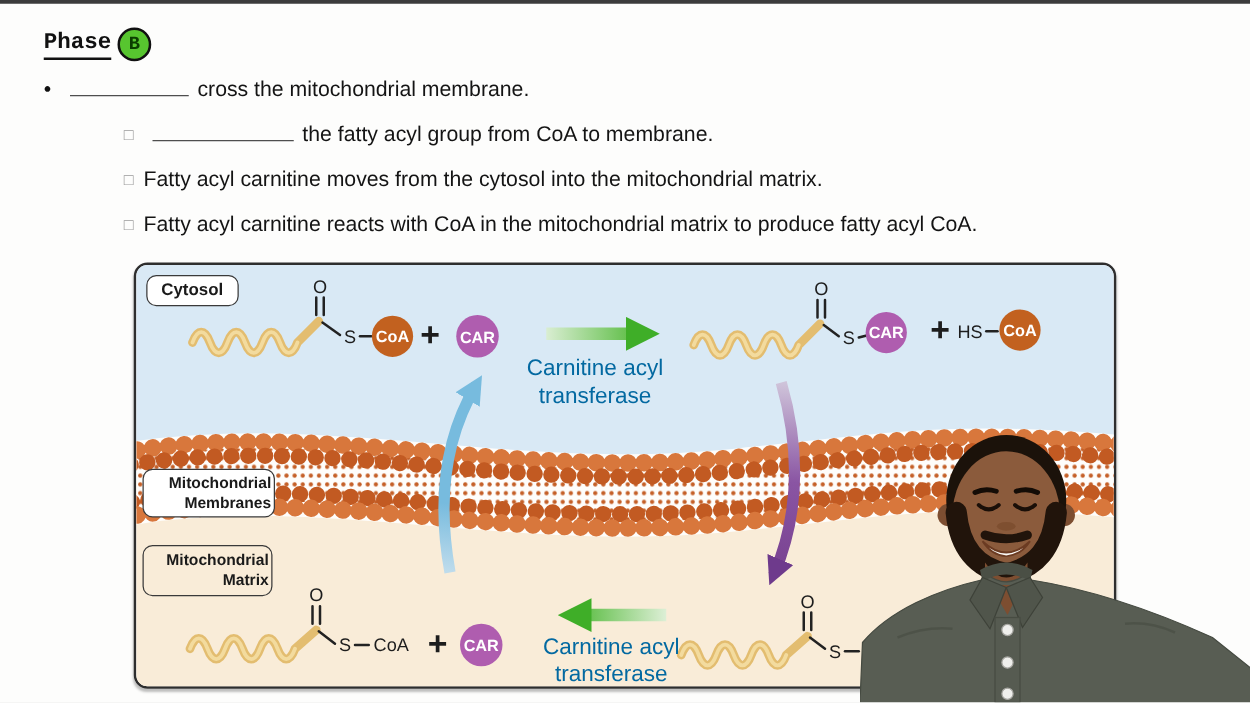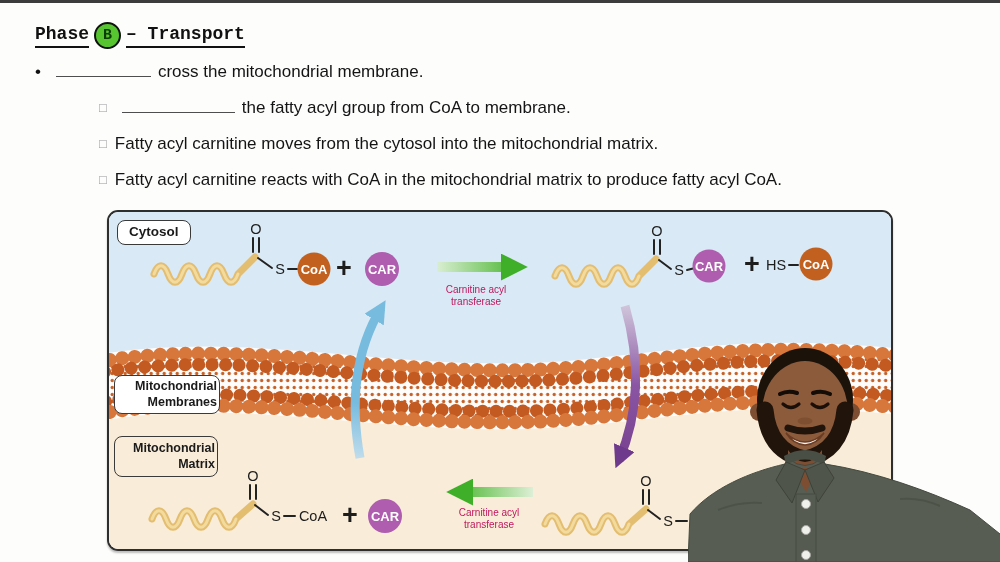--- a/index.html
+++ b/index.html
@@ -28,21 +28,21 @@
   .bg-cytosol{position:absolute;left:0;top:0;width:100%;height:172px;background:var(--cytosol-bg,#D9E9F5);}
   .bg-matrix{position:absolute;left:0;top:172px;width:100%;height:169px;background:var(--matrix-bg,#F9ECD8);}
   .layer{position:absolute;left:0;top:0;width:786px;height:341px;}
 
   .region-label{position:absolute;border:1.6px solid #3a3a3a;border-radius:8px;background:#fff;
                 font-weight:bold;color:#1a1a1a;text-align:right;line-height:1.25;z-index:5;}
   .lbl-cytosol{left:8px;top:8px;padding:3px 11px;font-size:13.5px;}
   .lbl-membranes{left:5px;top:163px;width:100px;padding:3px 2px;font-size:12.5px;}
   .lbl-matrix{left:5px;top:224px;width:98px;padding:4px 2px;font-size:12.5px;background:var(--matrix-bg,#F9ECD8);}
 
-  .enzyme-label{position:absolute;text-align:center;font-size:10px;color:#be185d;line-height:1.2;z-index:4;}
+  .enzyme-label{position:absolute;text-align:center;font-size:18px;color:#0369a1;line-height:1.2;z-index:4;}
   .enz-top{left:292px;top:72px;width:150px;}
   .enz-bottom{left:300px;top:295px;width:160px;}
 
   svg text{font-family:"Liberation Sans","DejaVu Sans",sans-serif;}
   .chem-letter{font-size:14.5px;fill:#1d1d1d;}
   .chem-plus{font-size:27px;font-weight:bold;fill:#1d1d1d;}
   .circle-text{font-size:13px;font-weight:bold;fill:#fff;}
 
   
   .instructor{position:absolute;left:688px;top:338px;width:324px;height:224px;z-index:20;}
@@ -51,21 +51,20 @@
 <body>
 
 <div class="stage">
   <div class="topbar"></div>
 
   <div class="title-row">
     <span class="title-word">Phase</span>
     <span class="phase-circle">
       <span>B</span>
     </span>
-    <span class="title-word">– Transport</span>
   </div>
 
   <div class="note-line" style="left:35px;top:62px;">
     <span class="bullet-dot">•</span>
     <span class="blank b1"></span>
     <span>cross the mitochondrial membrane.</span>
   </div>
 
   <div class="note-line" style="left:99px;top:98px;">
     <span class="checkbox">□</span>

